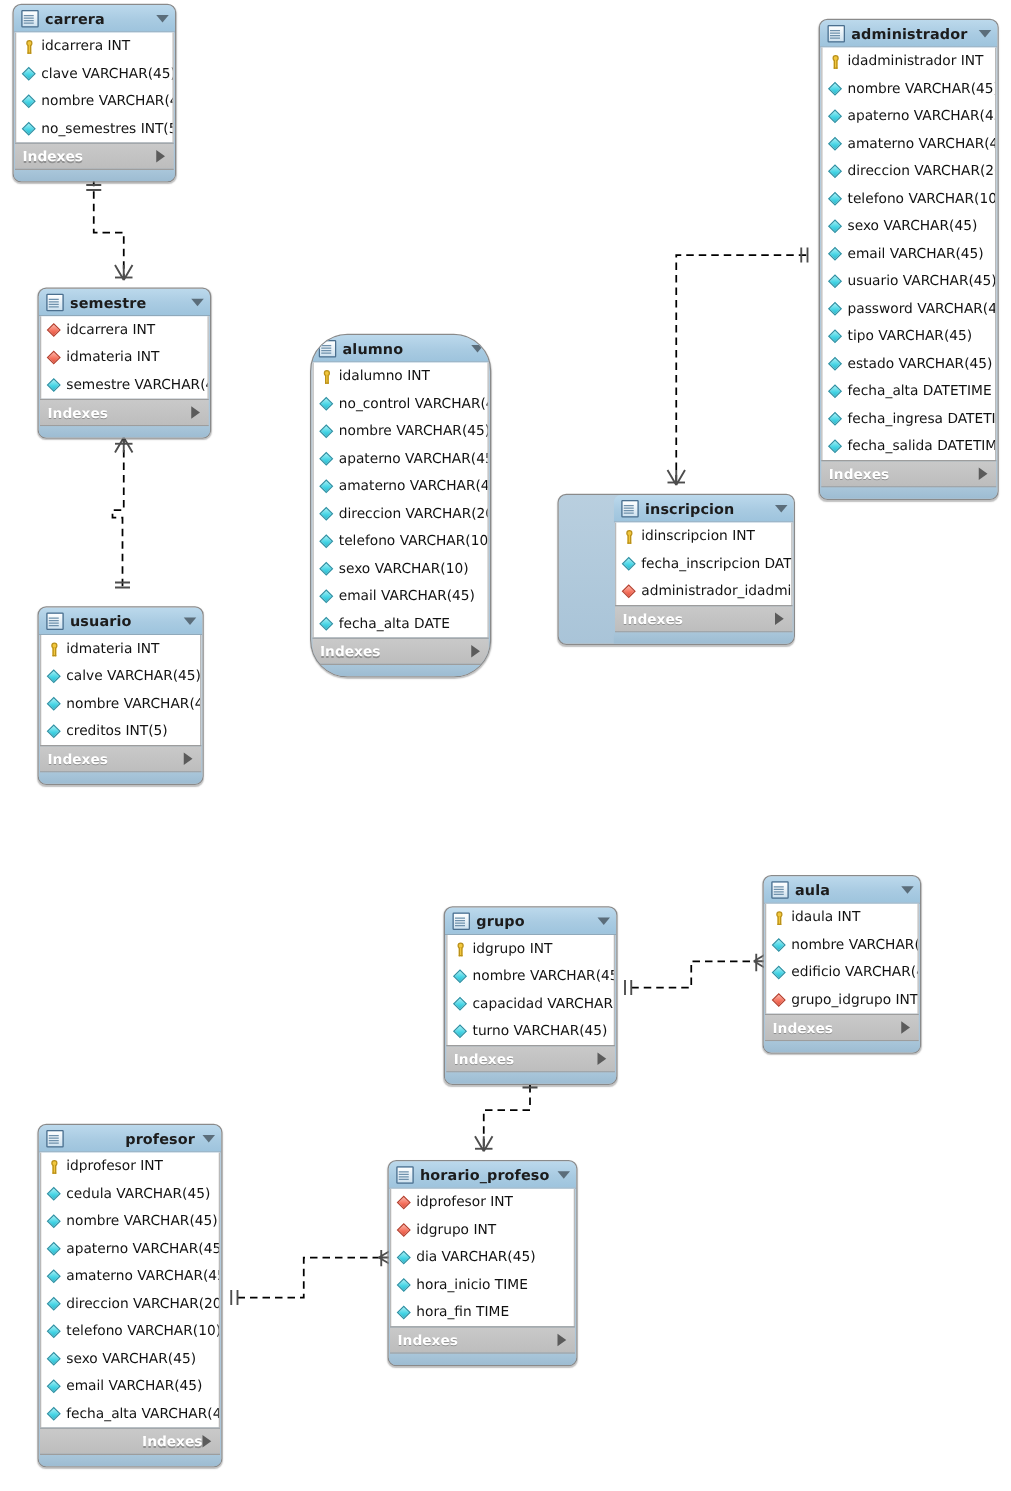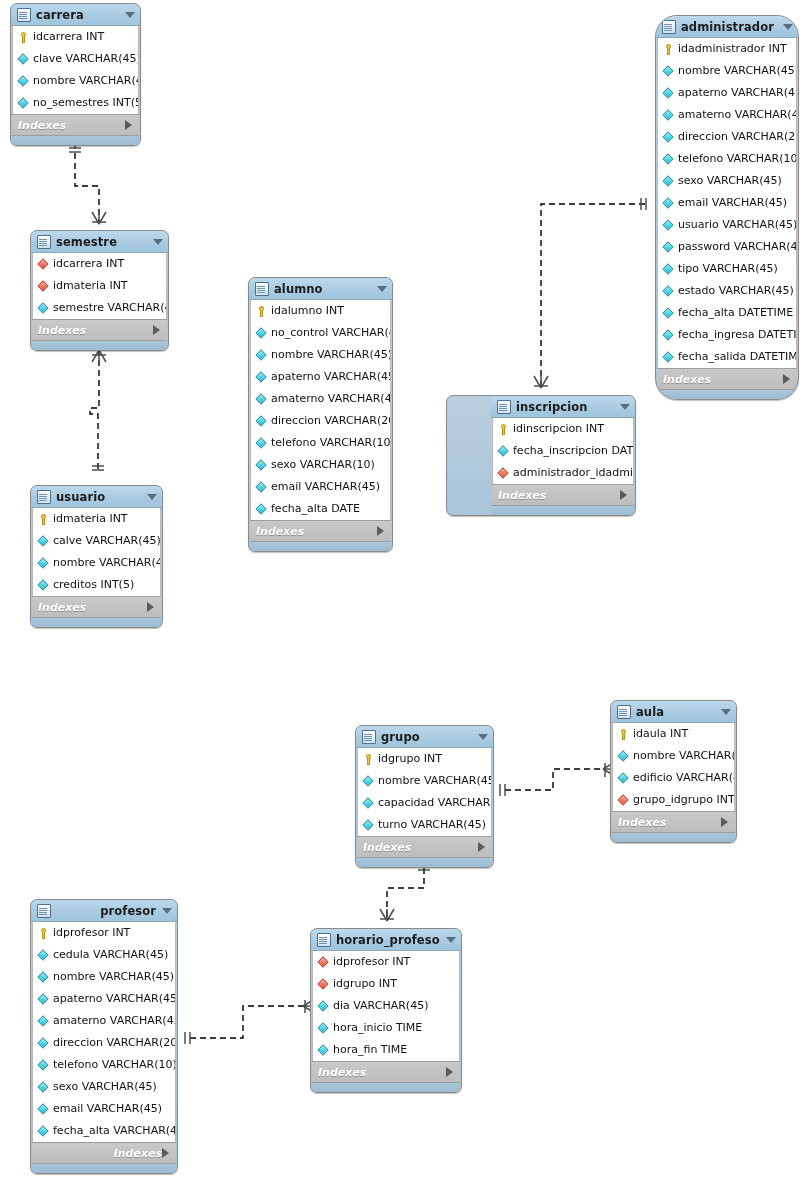--- a/index.html
+++ b/index.html
@@ -150,21 +150,20 @@
 
   .tbl-idx {
     height: 20px;
     display: flex;
     align-items: center;
     padding: 0 7px 0 6px;
     background: linear-gradient(180deg,#c9c9c9 0%, #bdbdbd 100%);
     border-top: 1px solid #9d9d9d;
     border-bottom: 1px solid #9d9d9d;
     margin: 0 1px;
-    font-style: italic;
   }
   .idx-txt {
     font-size: 11px;
     font-weight: bold;
     color: #ffffff;
     text-shadow: 0 1px 0 rgba(0,0,0,.25);
     flex: 1 1 auto;
   }
   .idx-arrow {
     width: 0; height: 0;
@@ -256,21 +255,21 @@
             <span class="g g-col"></span>
             <span class="col-txt">no_semestres INT(5)</span>
           </div>
         </div>
         <div class="tbl-idx">
           <span class="idx-txt">Indexes</span>
           <span class="idx-arrow"></span>
         </div>
         <div class="tbl-foot"></div>
       </div>
-      <div class="tbl" style="left: 655px; top: 15px; width: 144px; border-radius: 22px;">
+      <div class="tbl" style="left: 655px; top: 15px; width: 144px;">
         <div class="tbl-head">
           <span class="tbl-icon"></span>
           <span class="tbl-title">administrador</span>
           <span class="caret"></span>
         </div>
         <div class="tbl-cols">
           <div class="col">
             <span class="g g-pk"></span>
             <span class="col-txt">idadministrador INT</span>
           </div>
@@ -356,21 +355,21 @@
             <span class="g g-col"></span>
             <span class="col-txt">semestre VARCHAR(45)</span>
           </div>
         </div>
         <div class="tbl-idx">
           <span class="idx-txt">Indexes</span>
           <span class="idx-arrow"></span>
         </div>
         <div class="tbl-foot"></div>
       </div>
-      <div class="tbl" style="left: 248px; top: 277px; width: 145px;">
+      <div class="tbl" style="left: 248px; top: 267px; width: 145px; border-radius: 30px;">
         <div class="tbl-head">
           <span class="tbl-icon"></span>
           <span class="tbl-title">alumno</span>
           <span class="caret"></span>
         </div>
         <div class="tbl-cols">
           <div class="col">
             <span class="g g-pk"></span>
             <span class="col-txt">idalumno INT</span>
           </div>

